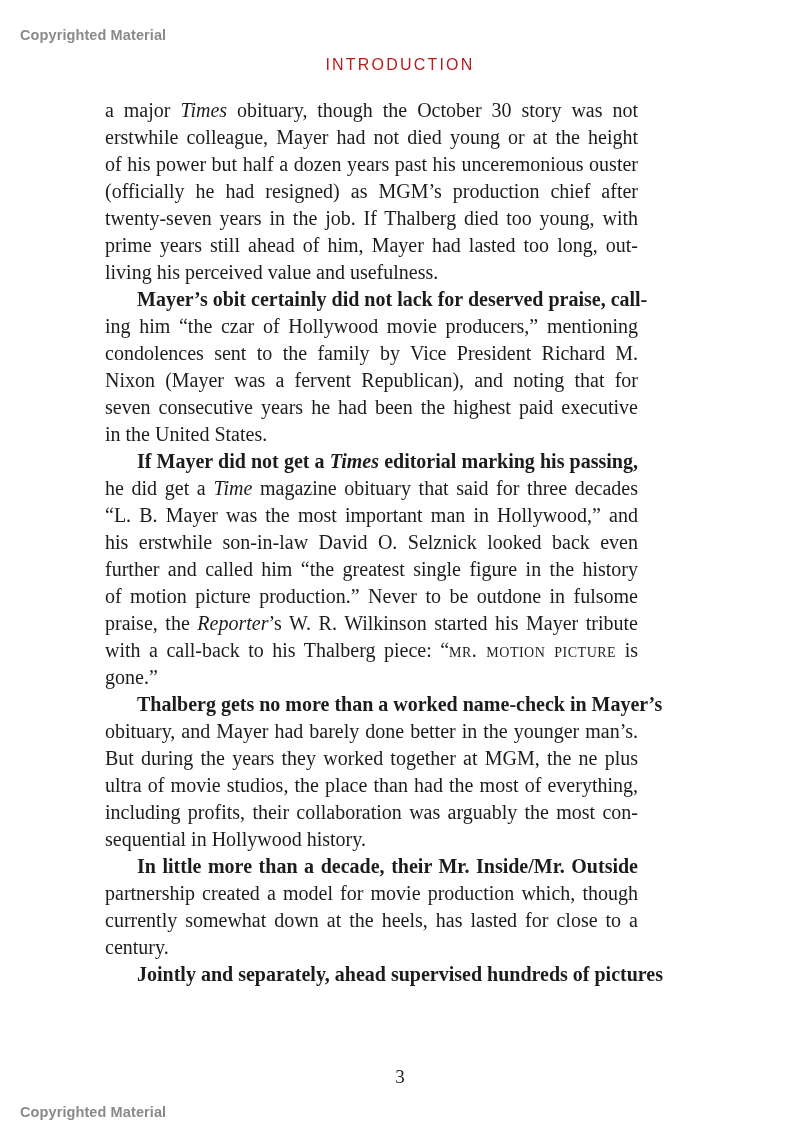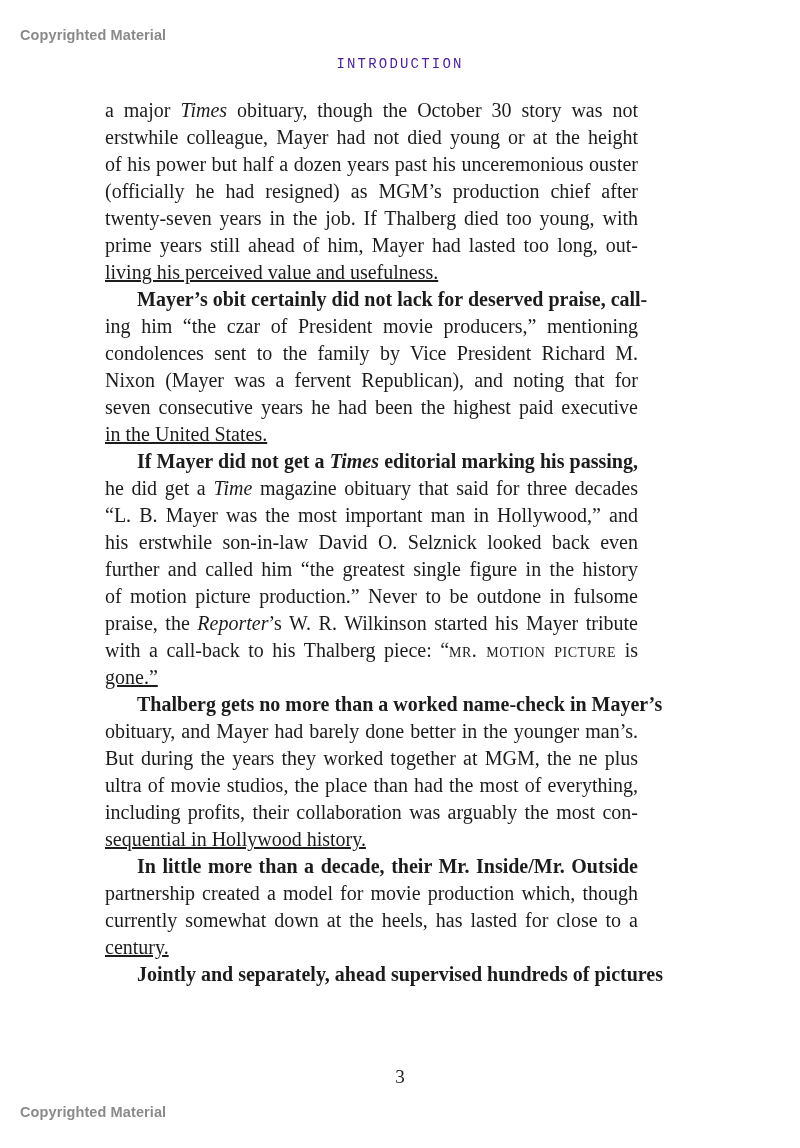--- a/index.html
+++ b/index.html
@@ -6,30 +6,30 @@
     body { width: 800px; height: 1148px; position: relative; overflow: hidden; }
     .watermark {
       position: absolute; left: 0; width: 800px; text-align: left;
       font-family: "Liberation Sans", sans-serif; font-size: 14.5px; font-weight: bold;
       color: #8a8a8a; letter-spacing: 0.1px; padding-left: 20px;
     }
     #wm-top { top: 27px; }
     #wm-bottom { top: 1104px; }
     .running-head {
       position: absolute; top: 56px; left: 0; width: 800px; text-align: center;
-      font-family: Liberation Mono, monospace; font-size: 14px; letter-spacing: 2.2px;
-      color: #4c1d95; text-transform: uppercase;
+      font-family: Liberation Sans, sans-serif; font-size: 16px; letter-spacing: 2.2px;
+      color: #b91c1c; text-transform: uppercase;
     }
     .text-block {
       position: absolute; left: 105px; top: 97px; width: 533px;
       font-family: "Liberation Serif", serif; font-size: 20px; line-height: 27px;
       color: #1c1c1c;
     }
     .line { display: block; white-space: nowrap; text-align: justify; text-align-last: justify; height: 27px; }
-    .line.last { text-align-last: left; text-decoration: underline; }
+    .line.last { text-align-last: left; }
     .line.indent { padding-left: 32px; font-weight: bold; }
     .it { font-style: italic; }
     .sc { font-variant: small-caps; text-transform: lowercase; letter-spacing: 0.5px; }
     .folio {
       position: absolute; top: 1066px; left: 0; width: 800px; text-align: center;
       font-family: "Liberation Serif", serif; font-size: 19px; color: #1c1c1c;
     }
   </style>
 </head>
 <body>
@@ -42,21 +42,21 @@
       <span class="line"><span>a major </span><span class="it">Times</span><span> obituary, though the October 30 story was not</span></span>
       <span class="line"><span>erstwhile colleague, Mayer had not died young or at the height</span></span>
       <span class="line"><span>of his power but half a dozen years past his unceremonious ouster</span></span>
       <span class="line"><span>(officially he had resigned) as MGM’s production chief after</span></span>
       <span class="line"><span>twenty-seven years in the job. If Thalberg died too young, with</span></span>
       <span class="line"><span>prime years still ahead of him, Mayer had lasted too long, out-</span></span>
       <span class="line last"><span>living his perceived value and usefulness.</span></span>
     </div>
     <div>
       <span class="line indent"><span>Mayer’s obit certainly did not lack for deserved praise, call-</span></span>
-      <span class="line"><span>ing him “the czar of President movie producers,” mentioning</span></span>
+      <span class="line"><span>ing him “the czar of Hollywood movie producers,” mentioning</span></span>
       <span class="line"><span>condolences sent to the family by Vice President Richard M.</span></span>
       <span class="line"><span>Nixon (Mayer was a fervent Republican), and noting that for</span></span>
       <span class="line"><span>seven consecutive years he had been the highest paid executive</span></span>
       <span class="line last"><span>in the United States.</span></span>
     </div>
     <div>
       <span class="line indent"><span>If Mayer did not get a </span><span class="it">Times</span><span> editorial marking his passing,</span></span>
       <span class="line"><span>he did get a </span><span class="it">Time</span><span> magazine obituary that said for three decades</span></span>
       <span class="line"><span>“L. B. Mayer was the most important man in Hollywood,” and</span></span>
       <span class="line"><span>his erstwhile son-in-law David O. Selznick looked back even</span></span>

